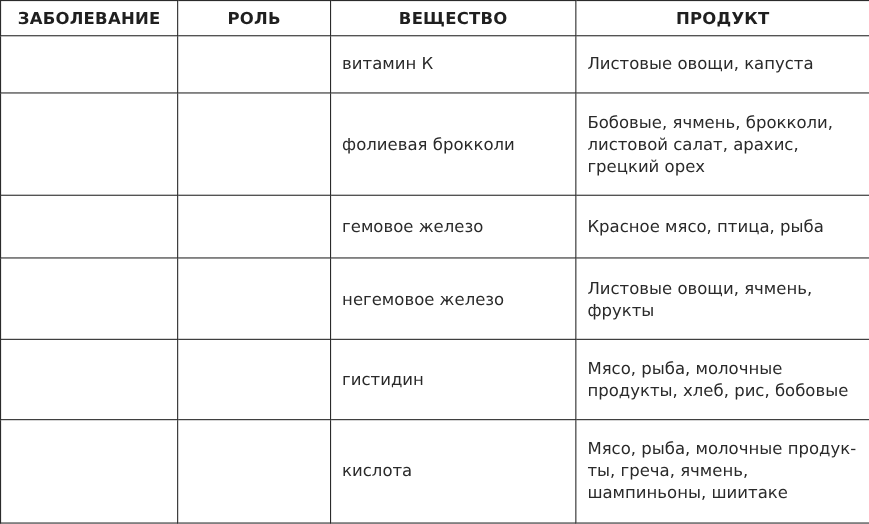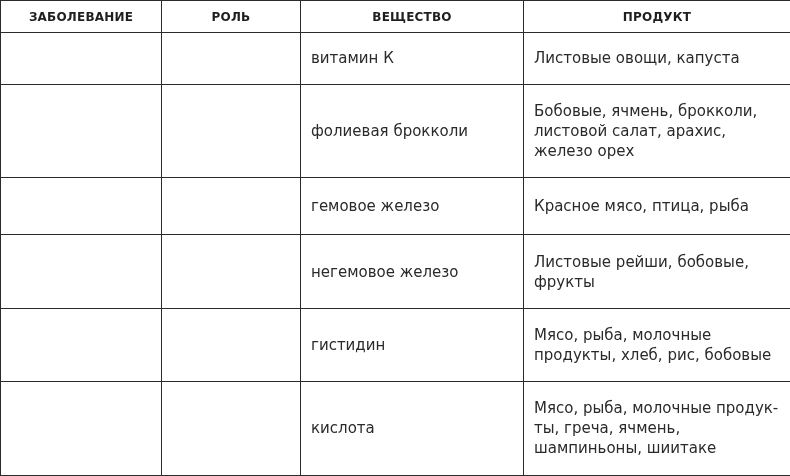--- a/index.html
+++ b/index.html
@@ -10,21 +10,21 @@
     border-collapse: collapse; table-layout: fixed;
     font-family: "DejaVu Sans", "Liberation Sans", sans-serif;
     color: #2a2a2a;
   }
   table.nutr th, table.nutr td {
     border: 1.5px solid #2b2b2b;
     padding: 0 10px;
     vertical-align: middle;
   }
   table.nutr th {
-    font-size: 12px; font-weight: bold; text-align: center;
+    font-size: 15px; font-weight: bold; text-align: center;
     letter-spacing: 0.2px; color: #1f1f1f;
   }
   table.nutr td { font-size: 15px; line-height: 20px; }
   col.c1 { width: 161px; } col.c2 { width: 139px; } col.c3 { width: 223px; } col.c4 { width: 267px; }
 </style>
 </head>
 <body>
 
 <table class="nutr">
   <colgroup>
@@ -45,33 +45,33 @@
     <tr style="height:45px">
       <td></td>
       <td></td>
       <td>витамин К</td>
       <td>Листовые овощи, капуста</td>
     </tr>
     <tr style="height:81px">
       <td></td>
       <td></td>
       <td>фолиевая брокколи</td>
-      <td>Бобовые, ячмень, брокколи, листовой салат, арахис, железо орех</td>
+      <td>Бобовые, ячмень, брокколи, листовой салат, арахис, грецкий орех</td>
     </tr>
     <tr style="height:50px">
       <td></td>
       <td></td>
       <td>гемовое железо</td>
       <td>Красное мясо, птица, рыба</td>
     </tr>
     <tr style="height:64px">
       <td></td>
       <td></td>
       <td>негемовое железо</td>
-      <td>Листовые рейши, бобовые, фрукты</td>
+      <td>Листовые овощи, ячмень, фрукты</td>
     </tr>
     <tr style="height:63px">
       <td></td>
       <td></td>
       <td>гистидин</td>
       <td>Мясо, рыба, молочные продукты, хлеб, рис, бобовые</td>
     </tr>
     <tr style="height:82px">
       <td></td>
       <td></td>

